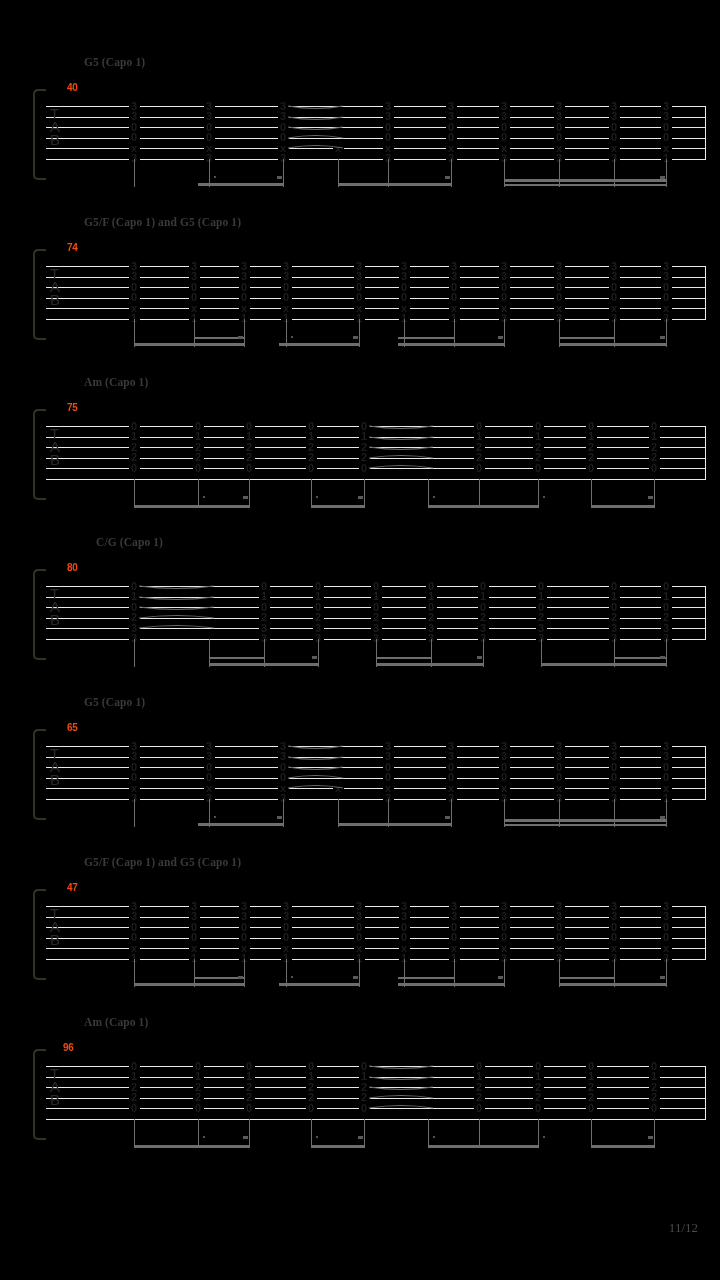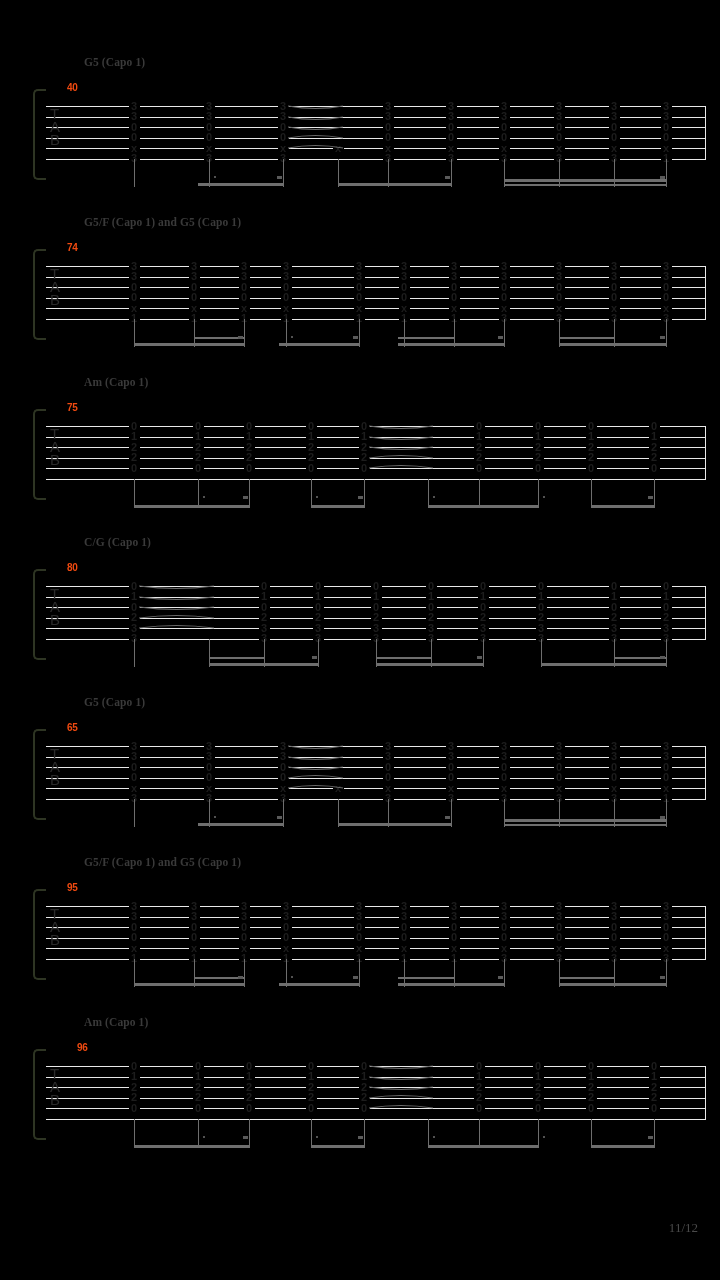--- a/index.html
+++ b/index.html
@@ -416,21 +416,21 @@
       <div class="beam" style="left: 591px; top: 96.5px; width: 64.2px;"></div>
       <div class="dot" style="left: 203px; top: 87.5px;"></div>
       <div class="flagtick" style="left: 243px; top: 87.5px;"></div>
       <div class="dot" style="left: 316px; top: 87.5px;"></div>
       <div class="flagtick" style="left: 358px; top: 87.5px;"></div>
       <div class="dot" style="left: 433px; top: 87.5px;"></div>
       <div class="dot" style="left: 543px; top: 87.5px;"></div>
       <div class="flagtick" style="left: 648px; top: 87.5px;"></div>
     </div>
     <div class="system" style="top: 568px;">
-      <div class="chord-label" style="left: 84px; top: -32px;">C/G (Capo 1)</div>
+      <div class="chord-label" style="left: 96px; top: -32px;">C/G (Capo 1)</div>
       <div class="measure-number" style="left: 67px; top: -6px;">80</div>
       <div class="staff" style="top: 18px;">
         <div class="staff-line" style="top: 0px;"></div>
         <div class="staff-line" style="top: 10.5px;"></div>
         <div class="staff-line" style="top: 21px;"></div>
         <div class="staff-line" style="top: 31.5px;"></div>
         <div class="staff-line" style="top: 42px;"></div>
         <div class="staff-line" style="top: 52.5px;"></div>
       </div>
       <div class="bracket" style="left: 33px; top: 1px; height: 86.5px;"></div>
@@ -631,21 +631,21 @@
       <div class="beam" style="left: 338px; top: 94.5px; width: 114.2px;"></div>
       <div class="beam" style="left: 504px; top: 90.5px; width: 163.2px;"></div>
       <div class="beam2" style="left: 504px; top: 95.5px; width: 163.2px;"></div>
       <div class="dot" style="left: 214px; top: 87.5px;"></div>
       <div class="flagtick" style="left: 277px; top: 87.5px;"></div>
       <div class="flagtick" style="left: 445px; top: 87.5px;"></div>
       <div class="flagtick" style="left: 660px; top: 87.5px;"></div>
     </div>
     <div class="system" style="top: 888px;">
       <div class="chord-label" style="left: 84px; top: -32px;">G5/F (Capo 1) and G5 (Capo 1)</div>
-      <div class="measure-number" style="left: 67px; top: -6px;">95</div>
+      <div class="measure-number" style="left: 67px; top: -6px;">47</div>
       <div class="staff" style="top: 18px;">
         <div class="staff-line" style="top: 0px;"></div>
         <div class="staff-line" style="top: 10.5px;"></div>
         <div class="staff-line" style="top: 21px;"></div>
         <div class="staff-line" style="top: 31.5px;"></div>
         <div class="staff-line" style="top: 42px;"></div>
         <div class="staff-line" style="top: 52.5px;"></div>
       </div>
       <div class="bracket" style="left: 33px; top: 1px; height: 86.5px;"></div>
       <div class="tabclef" style="top: 19px;">
@@ -739,21 +739,21 @@
       <div class="beam" style="left: 559px; top: 94.5px; width: 108.2px;"></div>
       <div class="beam2" style="left: 559px; top: 88.5px; width: 56.2px;"></div>
       <div class="flagtick" style="left: 238px; top: 87.5px;"></div>
       <div class="dot" style="left: 291px; top: 87.5px;"></div>
       <div class="flagtick" style="left: 353px; top: 87.5px;"></div>
       <div class="flagtick" style="left: 498px; top: 87.5px;"></div>
       <div class="flagtick" style="left: 660px; top: 87.5px;"></div>
     </div>
     <div class="system" style="top: 1048px;">
       <div class="chord-label" style="left: 84px; top: -32px;">Am (Capo 1)</div>
-      <div class="measure-number" style="left: 77px; top: -6px; text-align: center;">96</div>
+      <div class="measure-number" style="left: 63px; top: -6px; text-align: center;">96</div>
       <div class="staff" style="top: 18px;">
         <div class="staff-line" style="top: 0px;"></div>
         <div class="staff-line" style="top: 10.5px;"></div>
         <div class="staff-line" style="top: 21px;"></div>
         <div class="staff-line" style="top: 31.5px;"></div>
         <div class="staff-line" style="top: 42px;"></div>
         <div class="staff-line" style="top: 52.5px;"></div>
       </div>
       <div class="bracket" style="left: 33px; top: 1px; height: 86.5px;"></div>
       <div class="tabclef" style="top: 19px;">

